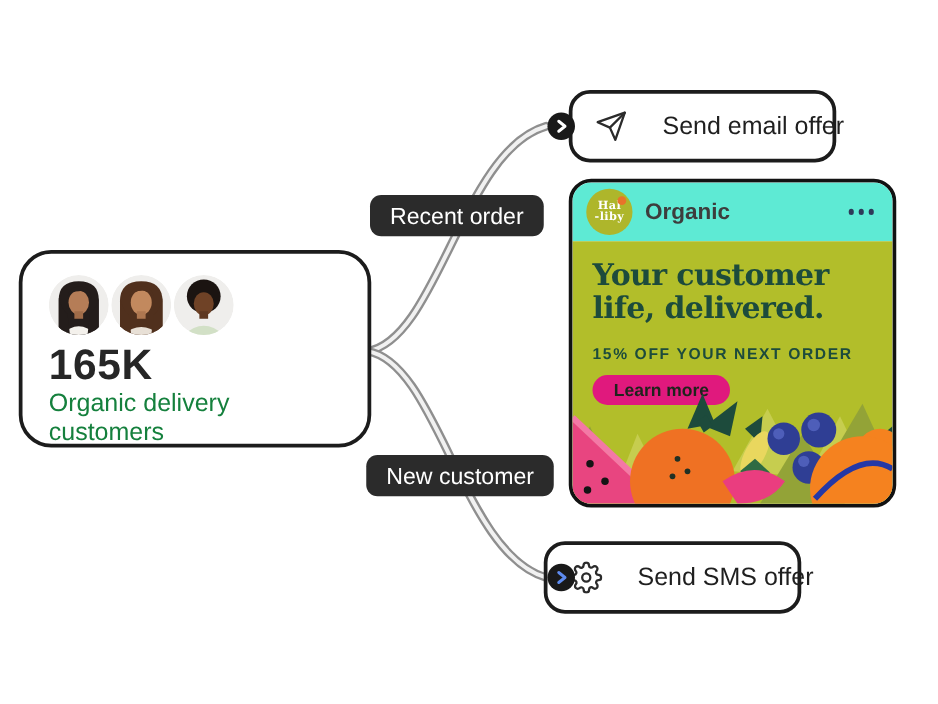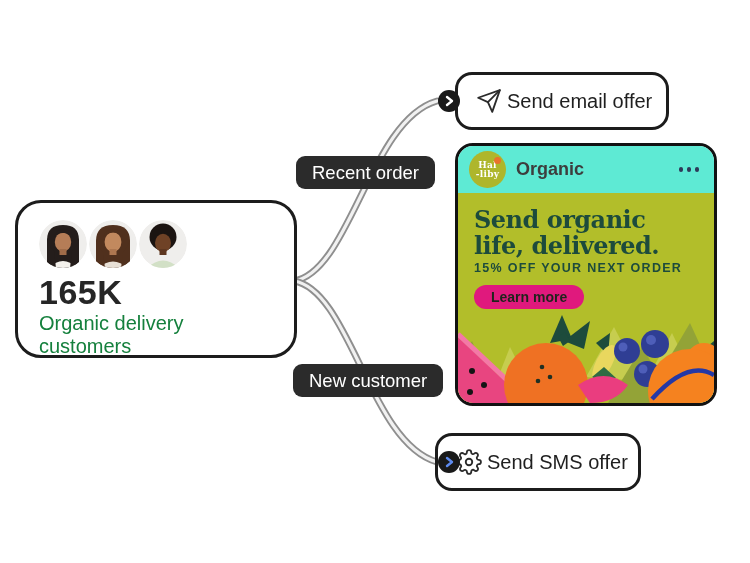--- a/index.html
+++ b/index.html
@@ -19,21 +19,21 @@
   .aud-label{font-size:20px;color:#15803d;margin-top:3px;}
 
   
   .branch-pill{position:absolute;background:#2b2b2b;color:#fff;font-size:18.5px;
     height:33px;line-height:33px;padding:0 16px;border-radius:9px;z-index:2;white-space:nowrap;}
   .pill-recent{left:296px;top:156px;}
   .pill-new{left:293px;top:364px;}
 
   
   .action-card{position:absolute;height:58px;background:#fff;border:3px solid #1c1c1c;
-    border-radius:17px;box-sizing:border-box;display:flex;align-items:center;gap:5px;
+    border-radius:17px;box-sizing:border-box;display:flex;align-items:center;gap:28px;
     padding:0 18px;font-size:20px;color:#1f1f1f;z-index:2;white-space:nowrap;}
   .card-email{left:455px;top:72px;width:214px;}
   .card-sms{left:435px;top:433px;width:206px;}
   .action-icon{width:26px;height:26px;flex:0 0 26px;}
 
   
   .arrow-dot{position:absolute;width:22px;height:22px;border-radius:50%;background:#191919;
     z-index:5;display:flex;align-items:center;justify-content:center;}
   .arrow-email{left:438px;top:90px;}
   .arrow-sms{left:438px;top:451px;}
@@ -46,21 +46,21 @@
   .ad-logo{width:37px;height:37px;border-radius:50%;background:#aeb62b;position:relative;
     color:#fff;font-family:"DejaVu Serif",serif;font-weight:bold;font-size:9px;line-height:9px;
     display:flex;flex-direction:column;align-items:center;justify-content:center;letter-spacing:.3px;}
   .ad-logo .fruit-dot{position:absolute;top:6px;right:5px;width:7px;height:7px;border-radius:50%;background:#e8732a;}
   .ad-brand{margin-left:10px;font-size:18px;font-weight:bold;color:#3d3d3d;}
   .menu-dots{margin-left:auto;display:flex;gap:3.5px;cursor:pointer;}
   .menu-dots i{width:4.5px;height:4.5px;border-radius:50%;background:#2e3a59;}
   .ad-body{flex:1;background:#b2be2a;position:relative;padding:14px 16px 0;}
   .ad-headline{font-family:"DejaVu Serif",serif;font-weight:bold;font-size:24px;line-height:1.07;
     color:#1d4b3c;width:218px;letter-spacing:-.5px;}
-  .ad-offer{margin-top:3px;font-size:12.5px;font-weight:bold;letter-spacing:1.3px;color:#1d4b3c;}
+  .ad-offer{margin-top:18px;font-size:12.5px;font-weight:bold;letter-spacing:1.3px;color:#1d4b3c;}
   .ad-cta{display:inline-block;margin-top:10px;background:#e0197d;color:#1e241c;font-size:14px;
     font-weight:bold;padding:4px 17px;border-radius:16px;}
   .fruits{position:absolute;left:0;bottom:0;width:100%;height:96px;display:block;}
 </style>
 </head>
 <body>
 
 <div class="canvas">
 
   <svg class="connector-layer" viewBox="0 0 750 563">
@@ -151,21 +151,21 @@
         <span class="fruit-dot"></span>
       </div>
       <div class="ad-brand">Organic</div>
       <div class="menu-dots">
           <i></i>
           <i></i>
           <i></i>
         </div>
     </div>
     <div class="ad-body">
-      <div class="ad-headline">Send organic life, delivered.</div>
+      <div class="ad-headline">Your customer life, delivered.</div>
       <div class="ad-offer">15% OFF YOUR NEXT ORDER</div>
       <span class="ad-cta">Learn more</span>
       <svg class="fruits" viewBox="0 0 256 96" preserveAspectRatio="none">
 
         <polygon points="30,96 52,40 78,92" fill="#c6cd4f"></polygon>
         <polygon points="128,70 156,20 184,74" fill="#c6cd4f"></polygon>
         <polygon points="186,78 214,26 242,84" fill="#c6cd4f"></polygon>
         <polygon points="222,70 244,40 256,76" fill="#c6cd4f"></polygon>
         <polygon points="150,96 184,40 218,96" fill="#93a337"></polygon>
         <polygon points="206,60 232,16 254,64" fill="#93a337"></polygon>

